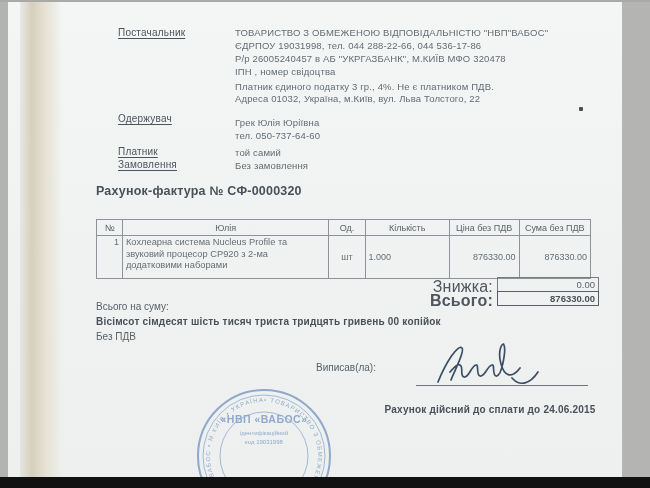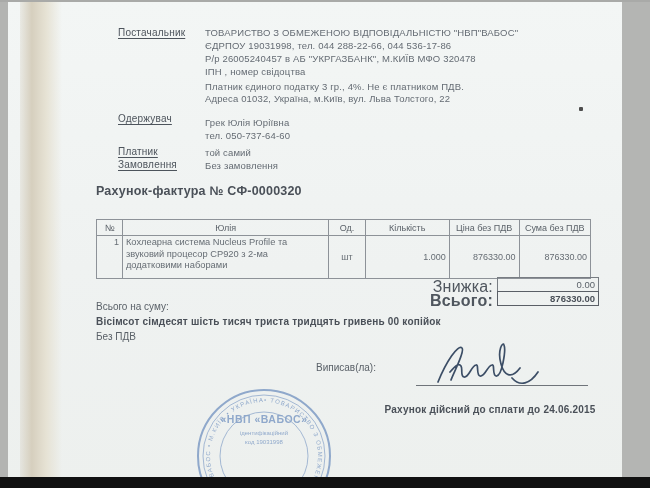--- a/index.html
+++ b/index.html
@@ -12,34 +12,34 @@
   .edge-top{position:absolute;left:0;top:0;width:650px;height:2px;background:#a9aaa8;z-index:40;}
   .paper{position:absolute;left:8px;top:0;width:614px;height:488px;
          background:linear-gradient(180deg,#f3f6f5 0%,#eff2f1 55%,#edf0ee 100%);}
   .page-fold{position:absolute;left:12px;top:0;width:42px;height:488px;z-index:5;
          background:linear-gradient(90deg,rgba(205,197,178,0.25) 0%,#d6cfbe 28%,#e6e2d4 62%,rgba(238,236,226,0) 100%);}
   .speck{position:absolute;left:571px;top:107px;width:4px;height:4px;background:#4d4d4d;border-radius:1px;}
 
   
   .fieldlabel{position:absolute;font-size:10px;color:#4d545c;text-decoration:underline;
               text-underline-offset:2px;letter-spacing:.2px;}
-  .val{position:absolute;font-size:9.5px;color:#646b73;letter-spacing:.15px;line-height:12.5px;}
+  .val{position:absolute;font-size:9.5px;color:#646b73;letter-spacing:.15px;line-height:12.5px;margin-left:30px;}
 
   .doc-title{position:absolute;left:88px;top:183px;width:495px;text-align:left;
              font-size:12.5px;font-weight:bold;color:#4a5058;line-height:16px;letter-spacing:.2px;}
 
   
   table.goods{position:absolute;left:88px;top:219px;width:495px;border-collapse:collapse;
               font-size:9px;color:#666d74;}
   table.goods th,table.goods td{border:1px solid #8d9298;padding:1px 3px;}
   table.goods th{font-weight:normal;color:#5b6269;text-align:center;height:13px;}
   td.c-num{width:20px;text-align:right;vertical-align:top;}
   td.c-name{width:216px;text-align:left;vertical-align:top;font-size:9.3px;line-height:11.5px;}
   td.c-unit{width:31px;text-align:center;vertical-align:middle;}
-  td.c-qty{width:82px;text-align:right;vertical-align:middle;}
+  td.c-qty{width:82px;text-align:left;vertical-align:middle;}
   td.c-price{width:65px;text-align:right;vertical-align:middle;}
   td.c-sum{width:67px;text-align:right;vertical-align:middle;}
   tr.body-row td{height:40px;}
 
   
   .tot-label{position:absolute;width:105px;text-align:right;font-size:16px;color:#4f565e;letter-spacing:.2px;}
   .tot-box{position:absolute;left:489px;width:94px;height:13px;border:1px solid #787d83;
            font-size:9.5px;text-align:right;padding:0 3px;line-height:13px;color:#5b6269;}
   .tot-box.strong{border:1.5px solid #5a5f66;font-weight:bold;color:#4a5058;}
   .lab-strong{font-weight:bold;}

